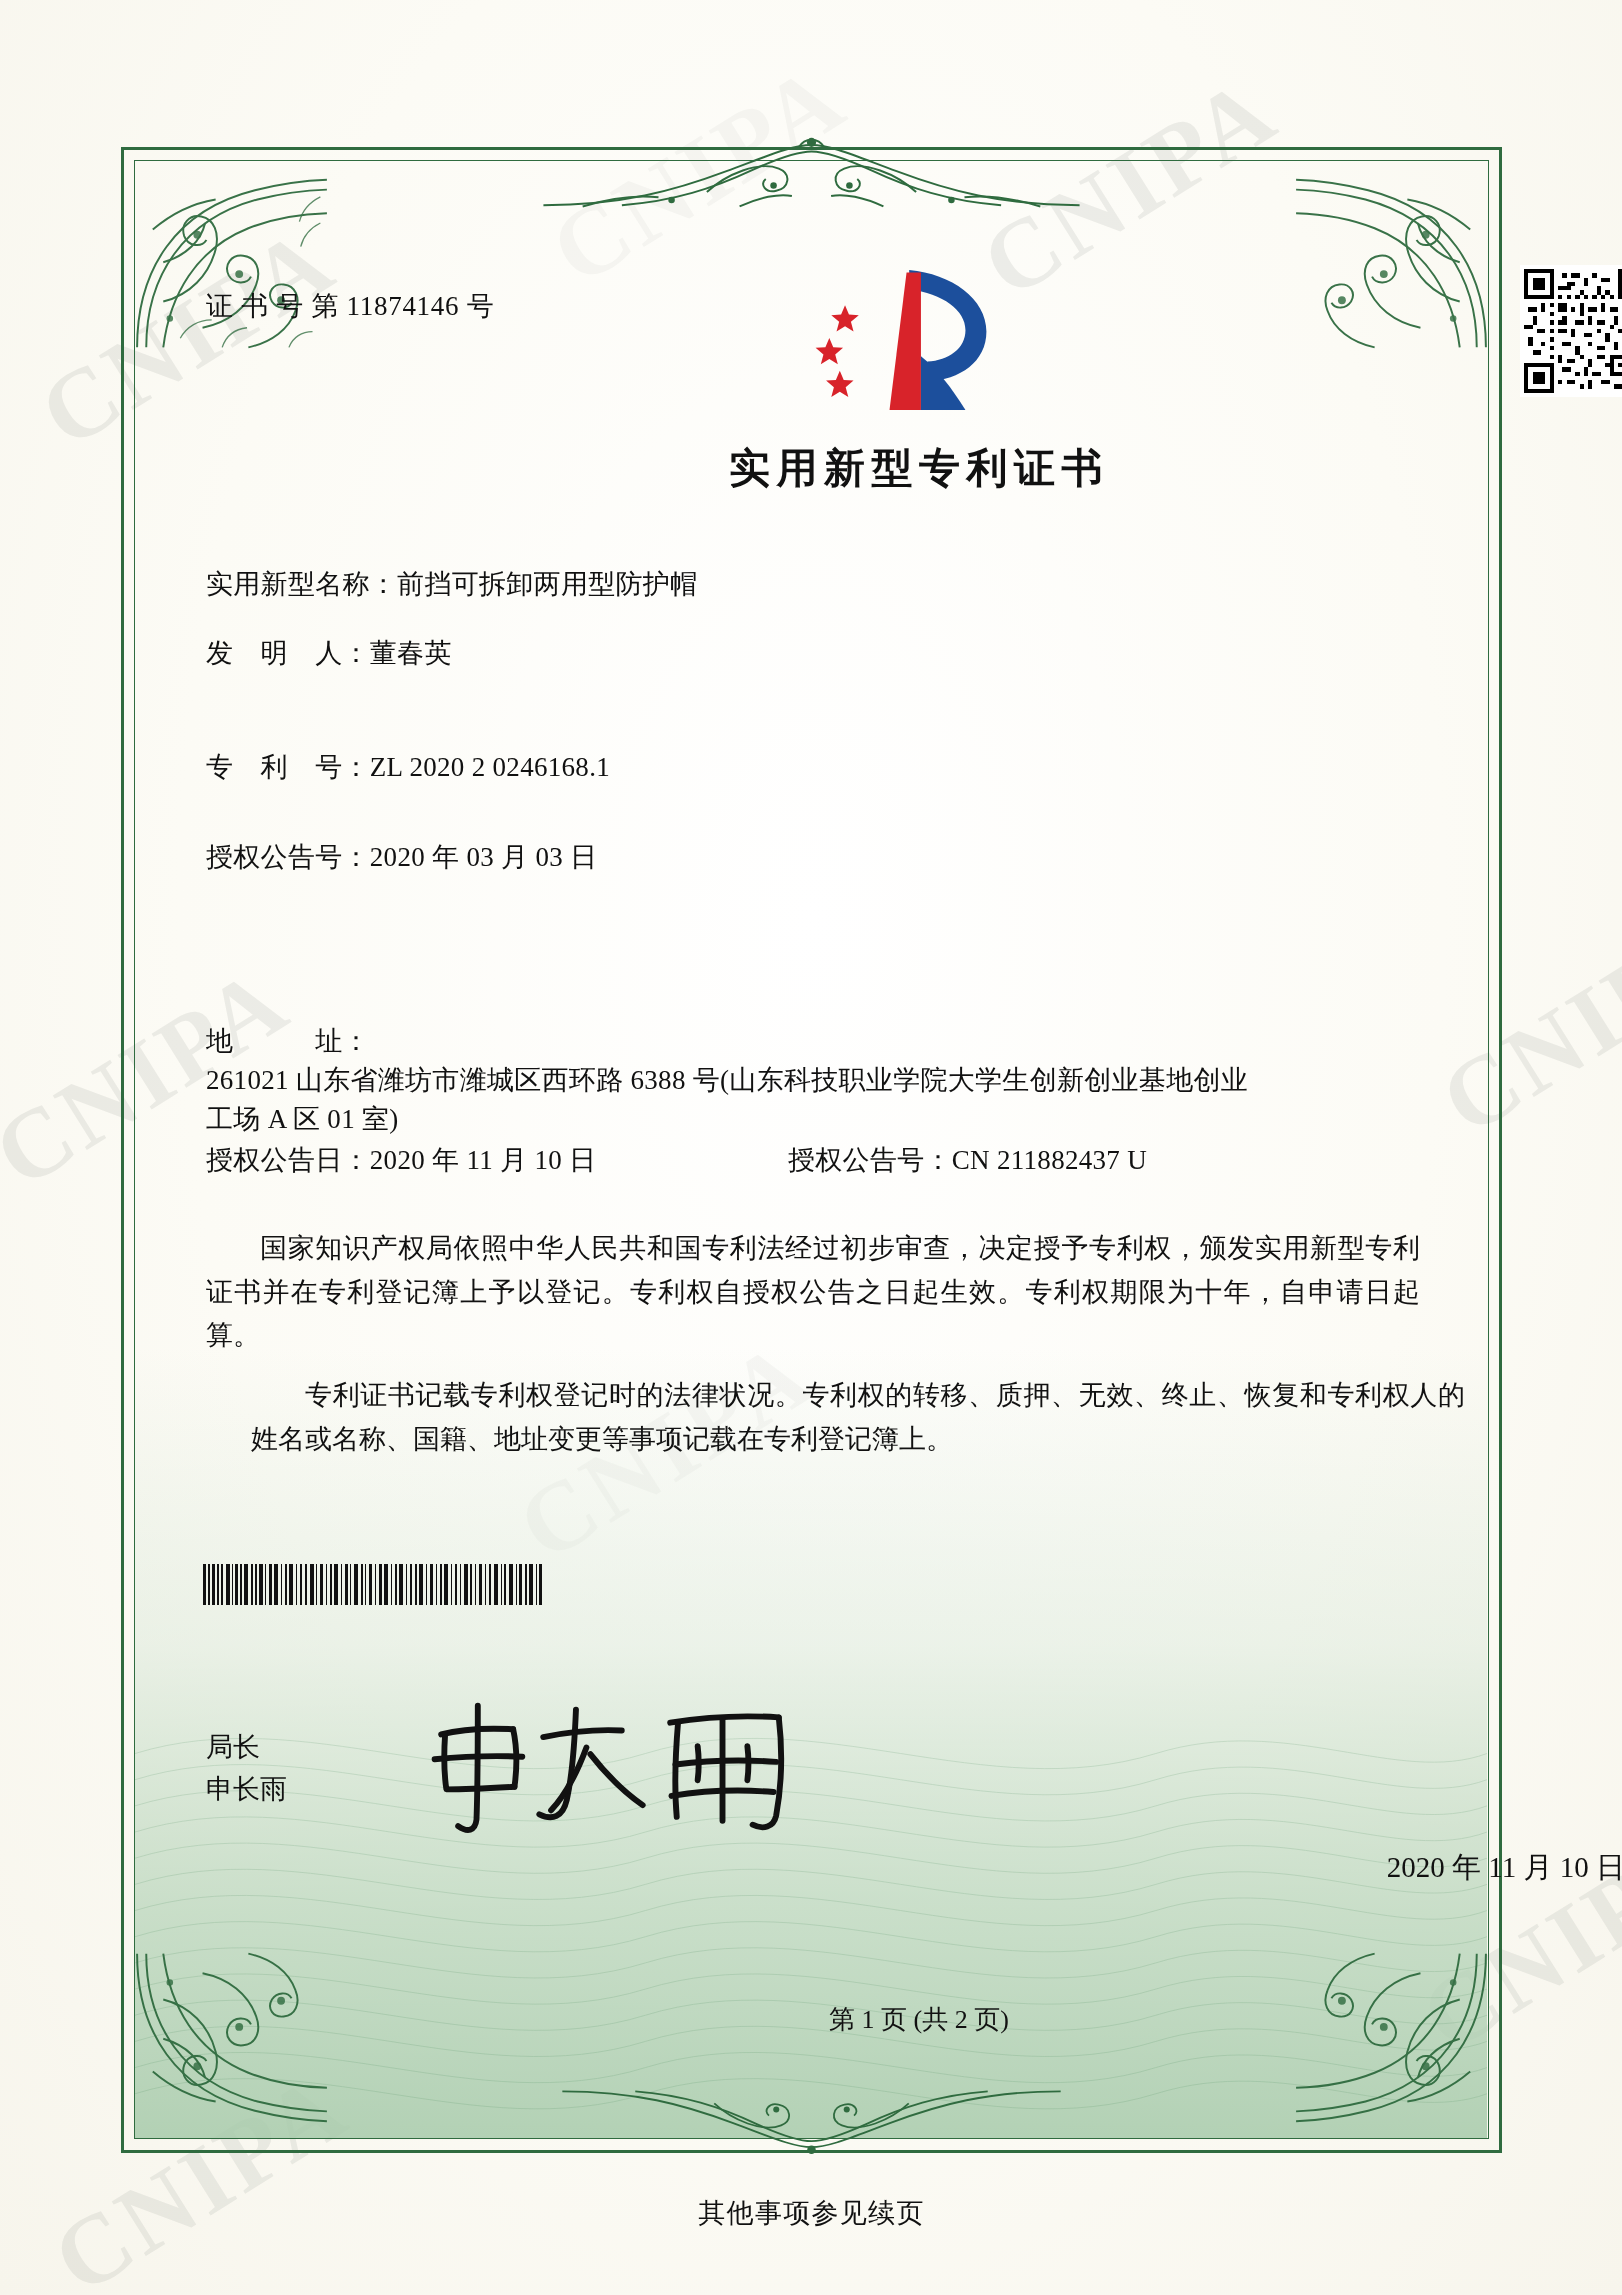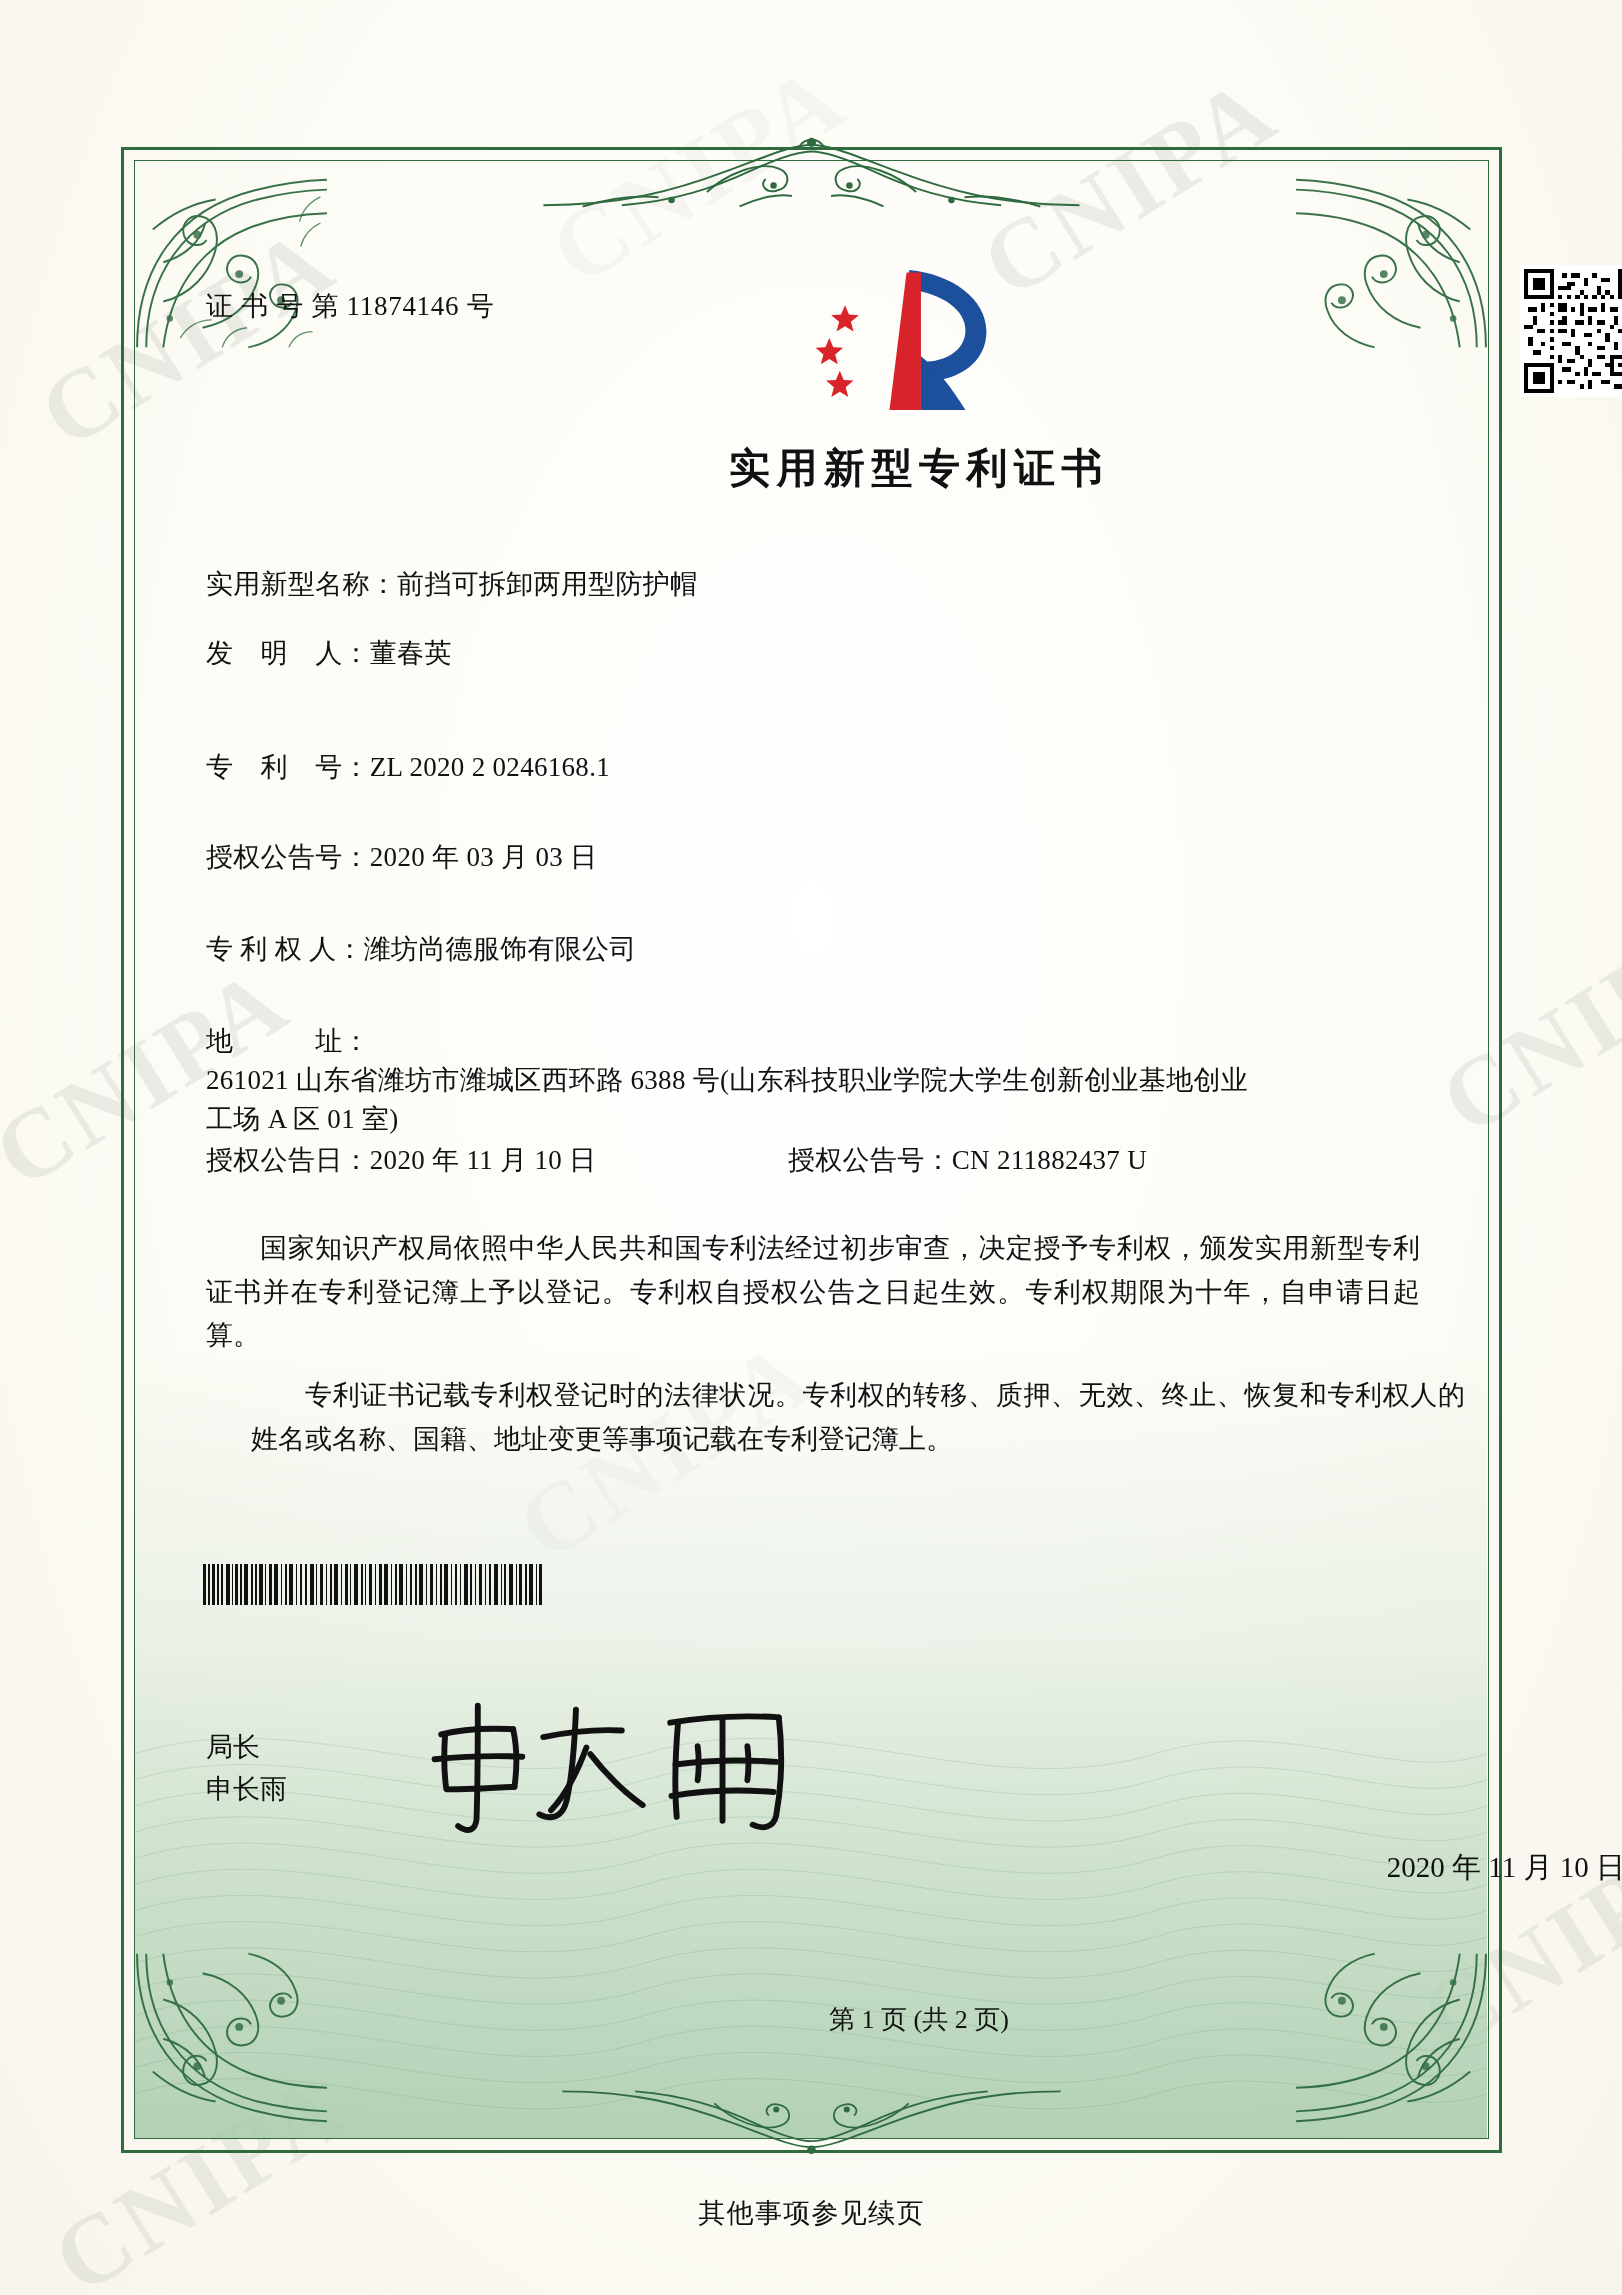--- a/index.html
+++ b/index.html
@@ -580,23 +580,20 @@
     </div>
 
     <div class="field" id="f-patentno">
       <span class="lbl">专　利　号：</span><span class="val">ZL 2020 2 0246168.1</span>
     </div>
 
     <div class="field" id="f-appdate">
       <span class="lbl">授权公告号：</span><span class="val">2020 年 03 月 03 日</span>
     </div>
 
-    <div class="field" id="f-holder">
-      <span class="lbl">专 利 权 人：</span><span class="val">潍坊尚德服饰有限公司</span>
-    </div>
 
     <div class="field" id="f-address">
       <span class="lbl">地　　　址：</span><span class="val">261021  山东省潍坊市潍城区西环路 6388 号(山东科技职业学院大学生创新创业基地创业工场 A 区 01 室)</span>
     </div>
 
     <div class="field" id="f-pubdate">
       <span class="lbl">授权公告日：</span><span class="val">2020 年 11 月 10 日</span>
     </div>
 
     <div class="field" id="f-pubno">

